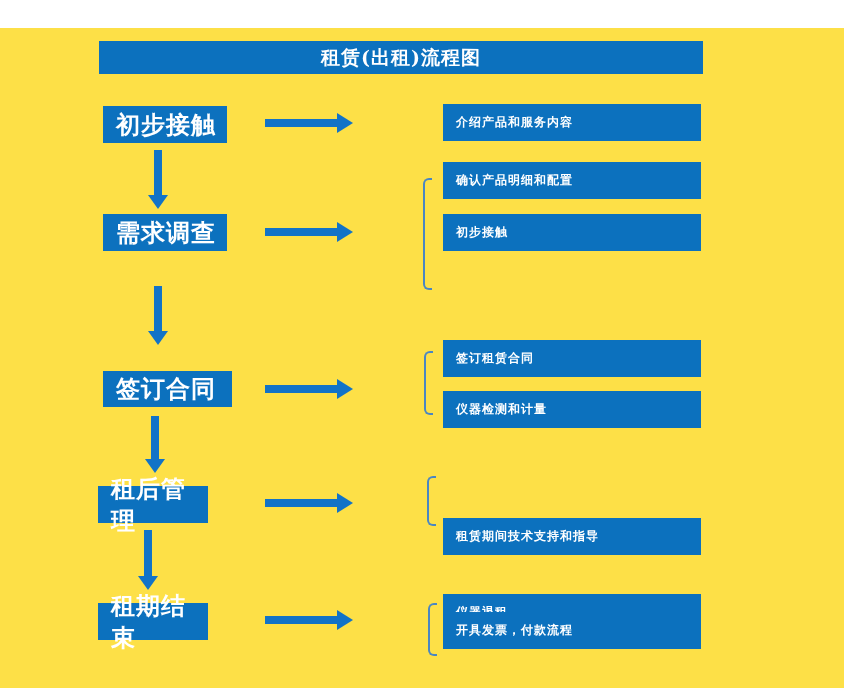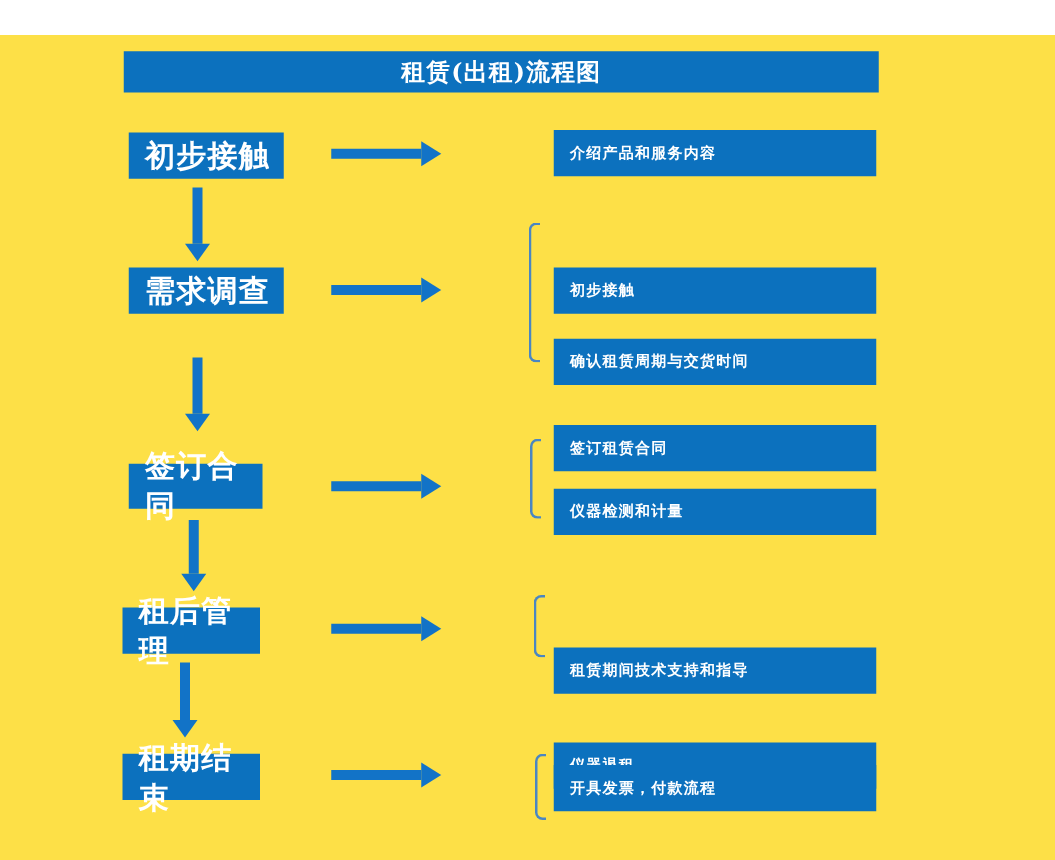--- a/index.html
+++ b/index.html
@@ -35,21 +35,21 @@
     padding-left: 13px;
     box-sizing: border-box;
     letter-spacing: 1px;
   }
   .left-box  { font-size: 24px; }
   .right-box { font-size: 12px; width: 258px; height: 37px; left: 443px; }
 
   
   .lb1 { left: 103px; top: 78px;  width: 124px; height: 37px; }
   .lb2 { left: 103px; top: 186px; width: 124px; height: 37px; }
-  .lb3 { left: 103px; top: 343px; width: 107px; height: 36px; }
+  .lb3 { left: 103px; top: 343px; width: 129px; height: 36px; }
   .lb4 { left: 98px;  top: 458px; width: 110px; height: 37px; }
   .lb5 { left: 98px;  top: 575px; width: 110px; height: 37px; }
 
   
   .rb1  { top: 76px; }
   .rb2  { top: 134px; }
   .rb3  { top: 186px; }
   .rb4  { top: 243px; }
   .rb5  { top: 312px; }
   .rb6  { top: 363px; }
@@ -139,21 +139,21 @@
   <div class="harrow ha3"></div>
   <div class="harrow ha4"></div>
   <div class="harrow ha5"></div>
 
   <div class="bracket br1"></div>
   <div class="bracket br2"></div>
   <div class="bracket br3"></div>
   <div class="bracket br4"></div>
 
   <div class="box right-box rb1">介绍产品和服务内容</div>
+  <div class="box right-box rb2">确认产品明细和配置</div>
   <div class="box right-box rb3">初步接触</div>
-  <div class="box right-box rb4">确认租赁周期与交货时间</div>
   <div class="box right-box rb5">签订租赁合同</div>
   <div class="box right-box rb6">仪器检测和计量</div>
   <div class="box right-box rb8">租赁期间技术支持和指导</div>
   <div class="box right-box rb9">仪器退租</div>
   <div class="box right-box rb10">开具发票，付款流程</div>
 
 </div>
 
 </body></html>

